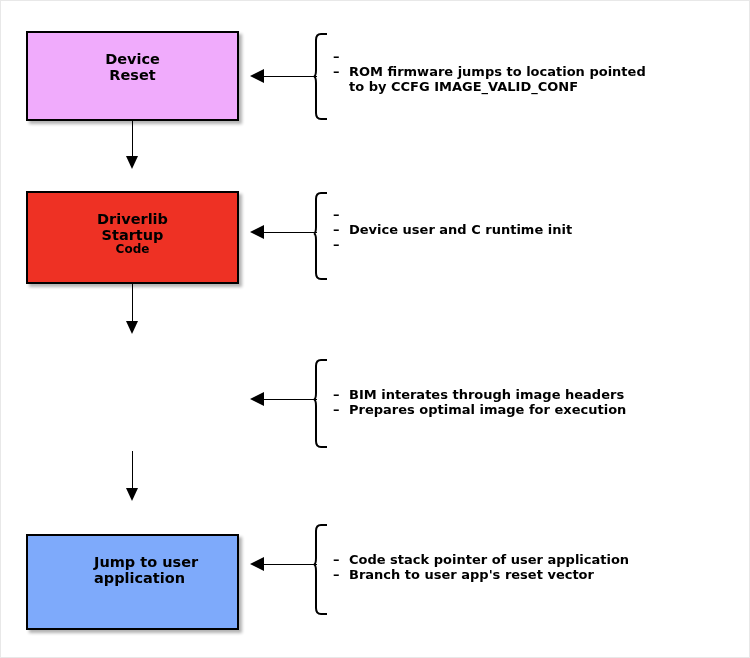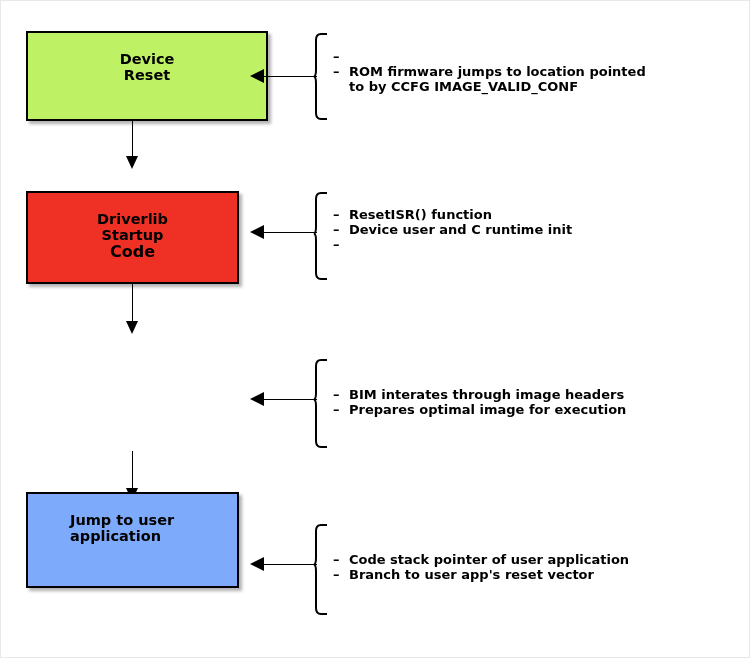--- a/index.html
+++ b/index.html
@@ -42,21 +42,21 @@
   .node.leftal {
     justify-content: flex-start;
   }
   .node.leftal .node-label {
     text-align: left;
     padding-left: 42px;
   }
   .fs14 { font-size: 14.5px; }
 
   .sub-small {
-    font-size: 16px;
+    font-size: 12px;
     display: block;
   }
 
   
   .vconn {
     position: absolute;
     width: 1px;
     background: #000000;
   }
   .vhead {
@@ -109,41 +109,41 @@
   }
   .annot .txt {
     white-space: pre-line;
   }
 </style>
 </head>
 <body>
 
 <div id="canvas">
 
-  <div class="node center" style="left:25px; top:30px; width:242px; height:90px; background:#bef264;">
+  <div class="node center" style="left:25px; top:30px; width:213px; height:90px; background:#f0abfc;">
     <div class="node-label fs14">Device
 Reset</div>
   </div>
 
   <div class="vconn" style="left:131px; top:120px; height:38px;"></div>
   <div class="vhead" style="left:125px; top:155px;"></div>
 
   <div class="node center" style="left:25px; top:190px; width:213px; height:93px; background:#EE3124;">
     <div class="node-label fs14"><span>Driverlib
 Startup</span><span class="sub-small">Code</span></div>
   </div>
 
   <div class="vconn" style="left:131px; top:283px; height:38px;"></div>
   <div class="vhead" style="left:125px; top:320px;"></div>
 
 
   <div class="vconn" style="left:131px; top:450px; height:38px;"></div>
   <div class="vhead" style="left:125px; top:487px;"></div>
 
-  <div class="node leftal" style="left:25px; top:491px; width:213px; height:96px; background:#7EAAFB;">
+  <div class="node leftal" style="left:25px; top:533px; width:213px; height:96px; background:#7EAAFB;padding-left:24px;">
     <div class="node-label fs14">Jump to user
 application</div>
   </div>
 
   <div class="hhead" style="left:249px; top:68px;"></div>
   <div class="hconn" style="left:263px; top:75px; width:53px;"></div>
   <div class="bracket" style="left:312px; top:31px;">
     <svg width="16" height="89" viewBox="0 0 16 89">
       <path d="M14 2 H8 Q3 2 3 8 V38 Q3 44 1 44.5 Q3 45 3 51 V81 Q3 87 8 87 H14" fill="none" stroke="#000000" stroke-width="2"></path>
     </svg>
@@ -162,21 +162,20 @@
   <div class="hhead" style="left:249px; top:224px;"></div>
   <div class="hconn" style="left:263px; top:231px; width:53px;"></div>
   <div class="bracket" style="left:312px; top:190px;">
     <svg width="16" height="90" viewBox="0 0 16 90">
       <path d="M14 2 H8 Q3 2 3 8 V36 Q3 42 1 42.5 Q3 43 3 49 V82 Q3 88 8 88 H14" fill="none" stroke="#000000" stroke-width="2"></path>
     </svg>
   </div>
   <div class="annot" style="left:332px; top:206px;">
     <div class="line">
       <span class="dash">–</span>
-      <span class="txt">ResetISR() function</span>
     </div>
     <div class="line">
       <span class="dash">–</span>
       <span class="txt">Device user and C runtime init</span>
     </div>
     <div class="line">
       <span class="dash">–</span>
     </div>
   </div>
 

